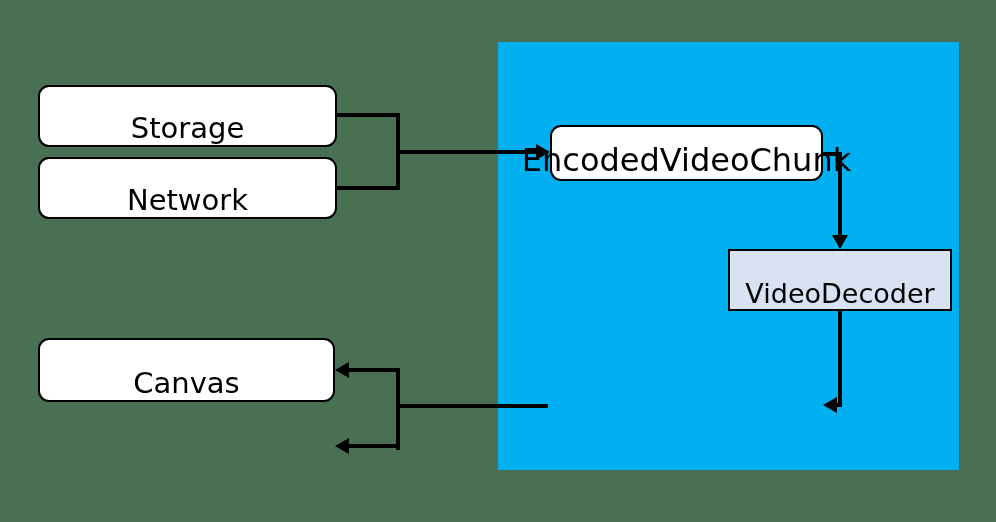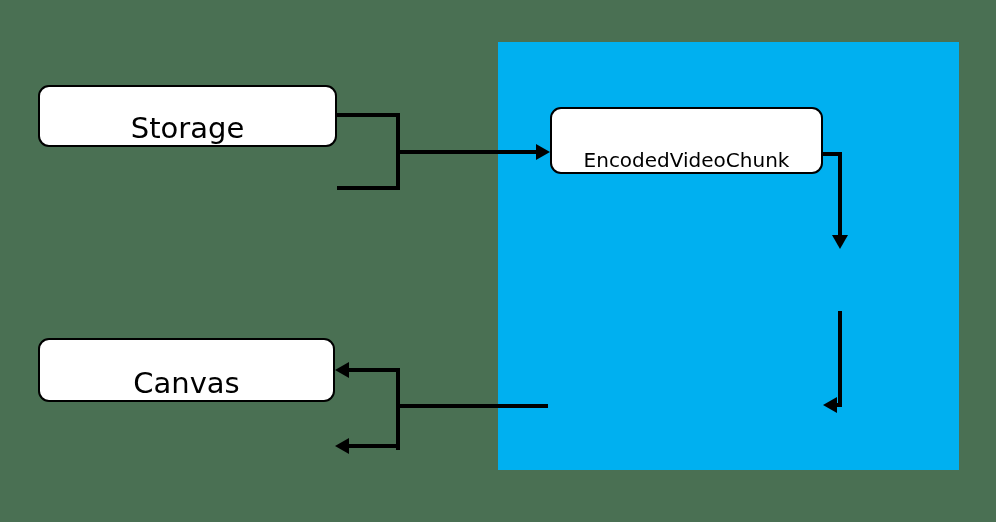--- a/index.html
+++ b/index.html
@@ -40,21 +40,21 @@
     text-align: center;
     white-space: nowrap;
   }
   .node.rounded { border-radius: 11px; }
   .node.square  { border-radius: 0; }
 
   #node-storage  { left: 38px;  top: 85px;  width: 299px; height: 62px; font-size: 29px; }
   #node-network  { left: 38px;  top: 157px; width: 299px; height: 62px; font-size: 29px; }
   #node-canvas   { left: 38px;  top: 338px; width: 297px; height: 64px; font-size: 29px; }
   #node-mst      { left: 38px;  top: 415px; width: 297px; height: 62px; font-size: 25px; }
-  #node-evc      { left: 550px; top: 107px; width: 273px; height: 67px; font-size: 20px; }
+  #node-evc      { left: 550px; top: 125px; width: 273px; height: 56px; font-size: 32px; }
   #node-decoder  { left: 728px; top: 249px; width: 224px; height: 62px; font-size: 27px;
                    background: var(--color-decoder-fill); border-width: 2px; }
   #node-vframe   { left: 548px; top: 377px; width: 275px; height: 60px; font-size: 29px; }
 
   .seg { position: absolute; background: var(--color-line); }
   
   #seg-storage-stub   { left: 337px; top: 113px; width: 63px;  height: 4px; }
   #seg-network-stub   { left: 337px; top: 186px; width: 63px;  height: 4px; }
   #seg-sources-v      { left: 396px; top: 113px; width: 4px;   height: 77px; }
   #seg-sources-main   { left: 398px; top: 150px; width: 140px; height: 4px; }
@@ -116,20 +116,26 @@
   <div class="seg" id="seg-frame-main"></div>
   <div class="seg" id="seg-sinks-v"></div>
   <div class="seg" id="seg-canvas-h"></div>
   <div class="seg" id="seg-mst-h"></div>
   <div class="arrowhead left" id="arrow-into-canvas"></div>
   <div class="arrowhead left" id="arrow-into-mst"></div>
 
   <div class="node rounded" id="node-storage">
     <span>Storage</span>
   </div>
+  <div class="node rounded" id="node-network">
+    <span>Network</span>
+  </div>
   <div class="node rounded" id="node-canvas">
     <span>Canvas</span>
   </div>
   <div class="node rounded" id="node-evc">
     <span>EncodedVideoChunk</span>
   </div>
+  <div class="node square" id="node-decoder">
+    <span>VideoDecoder</span>
+  </div>
 
 </div>
 
 </body></html>

